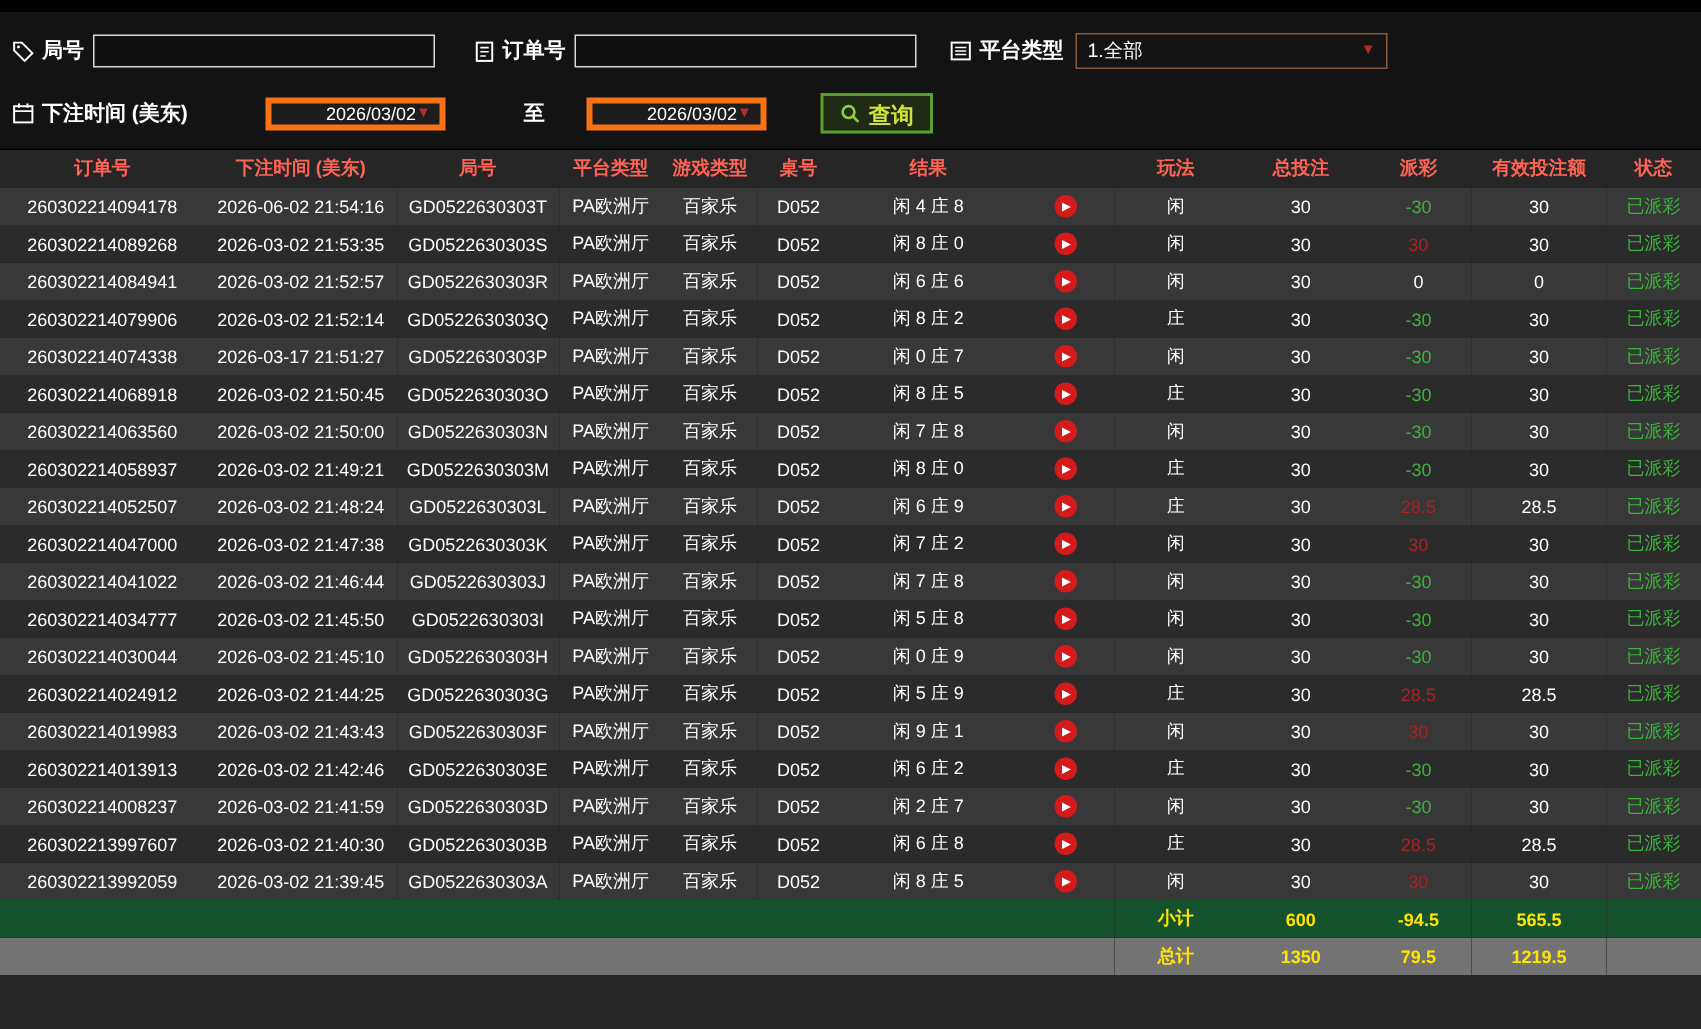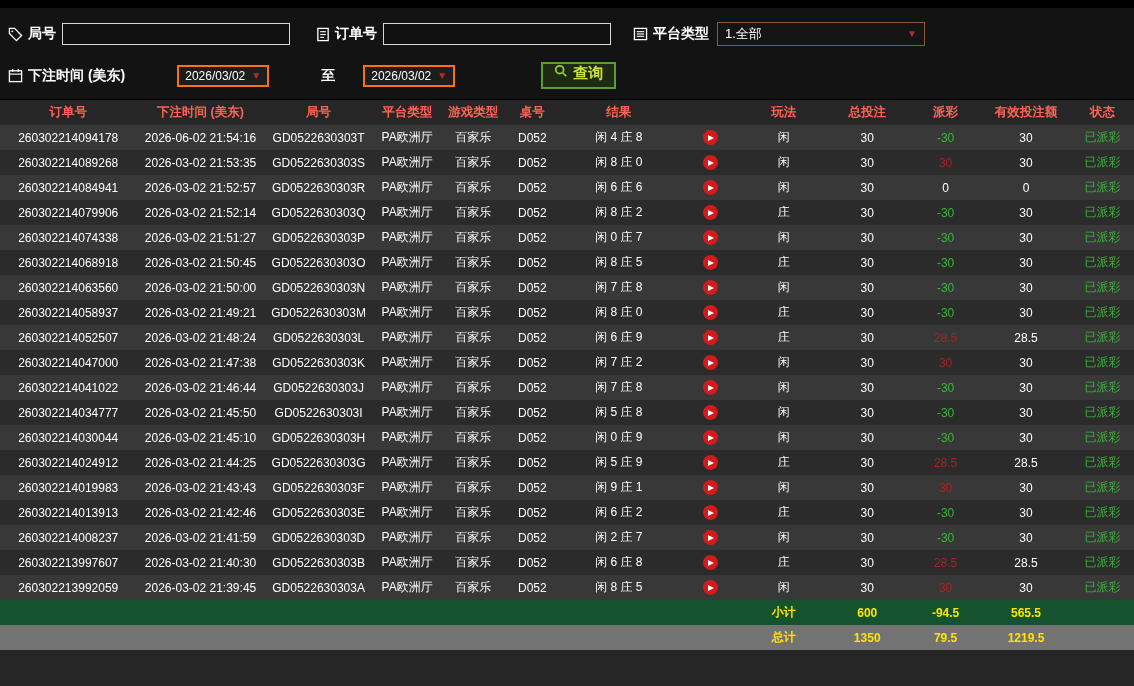--- a/index.html
+++ b/index.html
@@ -19,24 +19,24 @@
   .filter-row{display:flex;align-items:center;margin:6px 0 0 0;}
   .filter-row.second{margin-top:16px;}
   .filter-label{color:#fff;font-weight:bold;font-size:14px;display:flex;align-items:center;gap:5px;white-space:nowrap;}
   .filter-label svg{display:block;}
   .text-input{width:228px;height:22px;background:#101010;border:1px solid #d8d8d8;color:#fff;font-size:12px;padding:0 5px;margin-left:6px;outline:none;}
   .grp{display:flex;align-items:center;}
   .grp.order{margin-left:26px;}
   .grp.platform{margin-left:22px;}
   .select-box{width:208px;height:24px;margin-left:8px;background:#141414;border:1px solid #8b5a3c;color:#fff;font-size:13px;display:flex;align-items:center;justify-content:space-between;padding:11px 7px;cursor:pointer;}
   .caret{color:#b03024;font-size:10px;line-height:1;}
-  .date-box{width:92px;height:22px;background:#1d1d1d;border:2px solid #f97316;color:#fff;font-size:12px;display:flex;align-items:center;justify-content:space-between;padding:0 6px;cursor:pointer;}
+  .date-box{width:120px;height:22px;background:#1d1d1d;border:4px solid #f97316;color:#fff;font-size:12px;display:flex;align-items:center;justify-content:flex-end;padding:0 6px;cursor:pointer;}
   .date-from{margin-left:52px;}
   .to-label{color:#fff;font-weight:bold;font-size:14px;margin:0 28px 0 52px;}
-  .query-btn{margin-left:86px;display:flex;align-items:flex-start;gap:5px;background:#1f2a14;border:2px solid #5a9e2f;color:#cde23c;font-weight:bold;font-size:15px;height:27px;padding:0 11px;cursor:pointer;font-family:inherit;}
+  .query-btn{margin-left:36px;display:flex;align-items:flex-end;gap:5px;background:#1f2a14;border:2px solid #5a9e2f;color:#cde23c;font-weight:bold;font-size:15px;height:27px;padding:0 11px;cursor:pointer;font-family:inherit;}
   table{width:1134px;border-collapse:collapse;table-layout:fixed;font-size:12px;color:#fff;}
   thead td{color:var(--header-text);font-weight:bold;height:25px;text-align:center;background:#262626;white-space:nowrap;font-size:12.5px;}
   tbody td, tfoot td{height:25px;text-align:center;white-space:nowrap;overflow:hidden;padding:0 2px;}
   tbody tr:nth-child(odd){background:#383838;}
   tbody tr:nth-child(even){background:#2b2b2b;}
   td.win{color:var(--win);}
   td.loss{color:var(--loss);}
   td.zero{color:#fff;}
   td.status{color:var(--status);text-align:center;}
   tr.summary{font-weight:bold;color:var(--summary);}
@@ -241,21 +241,21 @@
             </span>
     </td>
     <td>庄</td>
     <td>30</td>
     <td class="loss">-30</td>
     <td>30</td>
     <td class="status">已派彩</td>
   </tr>
         <tr>
     <td>260302214074338</td>
-    <td>2026-03-02 21:51:27</td>
+    <td>2026-03-17 21:51:27</td>
     <td>GD0522630303P</td>
     <td>PA欧洲厅</td>
     <td>百家乐</td>
     <td>D052</td>
     <td>闲 0 庄 7</td>
     <td>
       <span class="play-btn">
               <span class="play-tri"></span>
             </span>
     </td>

